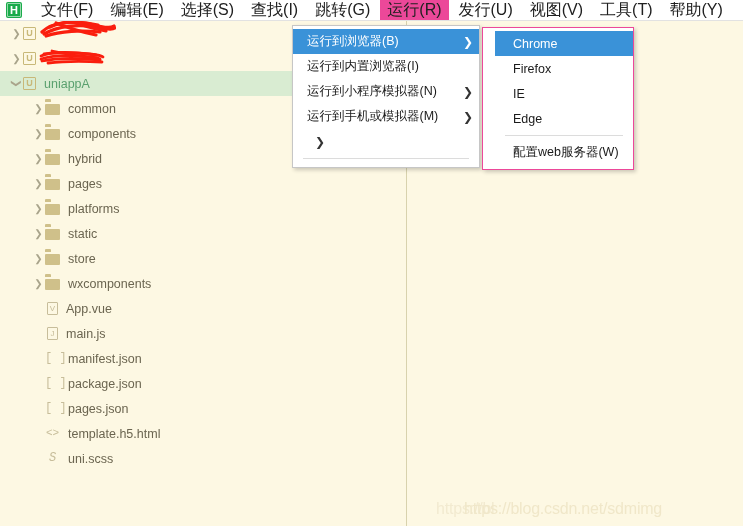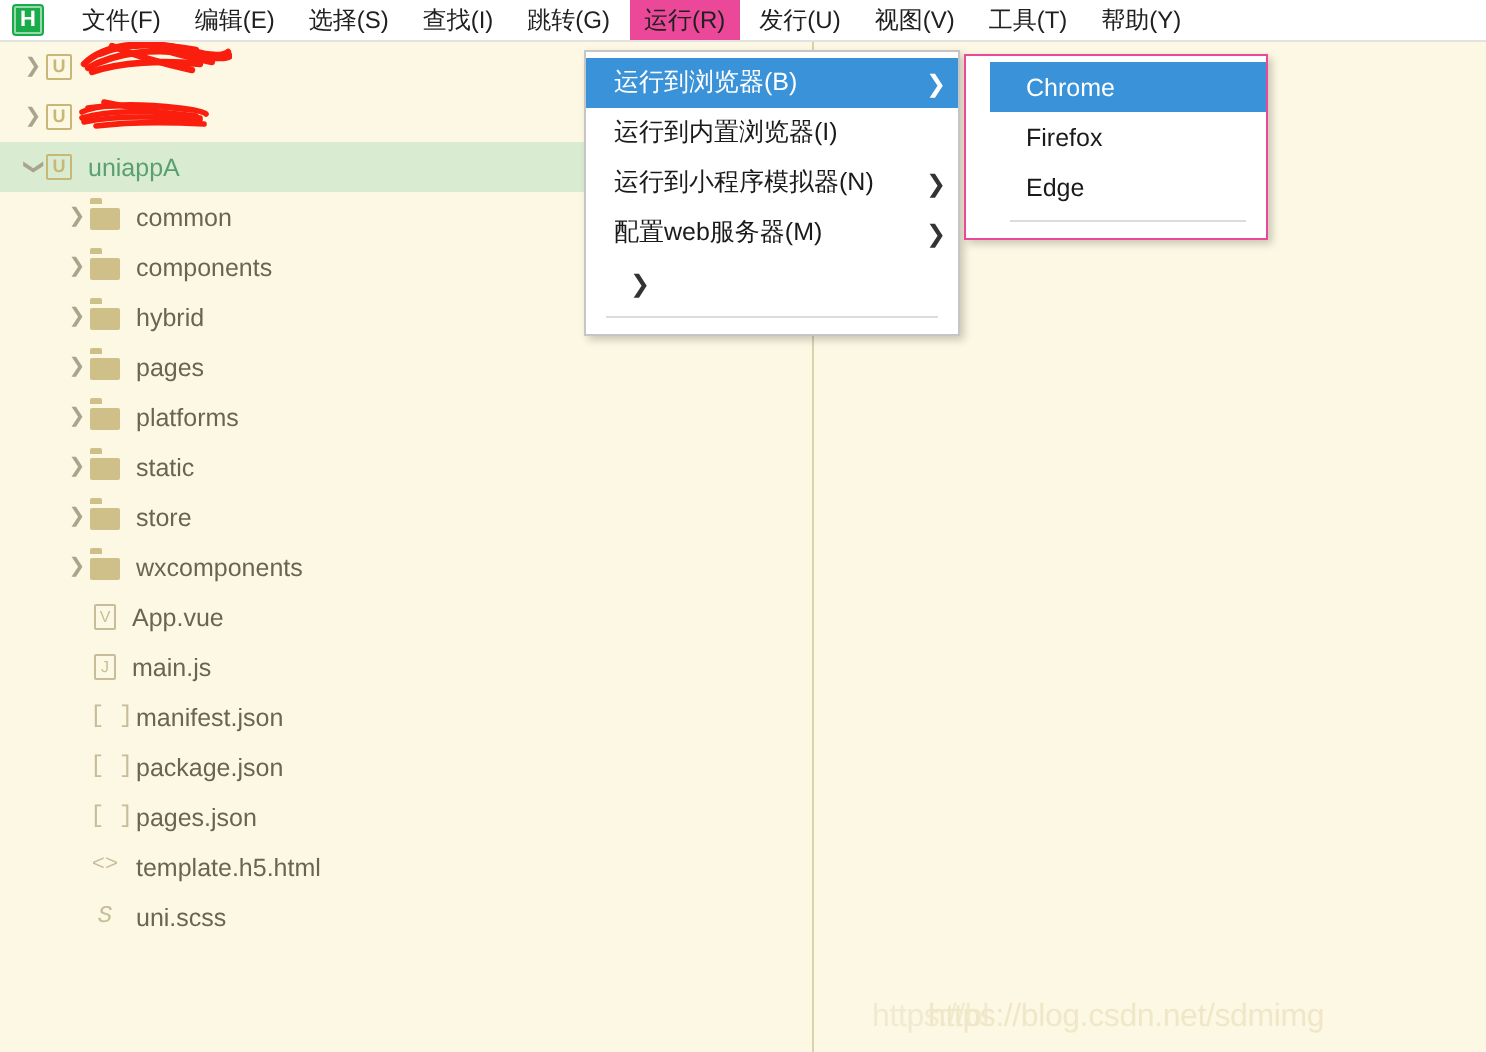--- a/index.html
+++ b/index.html
@@ -41,21 +41,21 @@
   }
   #app-logo::after {
     content: "";
     position: absolute;
     left: 1px; top: 1px; right: 1px; bottom: 1px;
     border: 1px solid rgba(255,255,255,0.55);
     border-radius: 1px;
     pointer-events: none;
   }
   .menubar-item {
-    font-size: 12px;
+    font-size: 16px;
     color: #202020;
     padding: 2px 7px;
     margin-right: 3px;
     line-height: 16px;
     white-space: nowrap;
     cursor: default;
   }
   .menubar-item.active {
     background: #ec4899;
   }
@@ -390,38 +390,44 @@
       <span class="arrow">❯</span>
     </div>
     <div class="mi">
       <span class="mi-label">运行到内置浏览器(I)</span>
     </div>
     <div class="mi">
       <span class="mi-label">运行到小程序模拟器(N)</span>
       <span class="arrow">❯</span>
     </div>
     <div class="mi">
-      <span class="mi-label">配置web服务器(M)</span>
+      <span class="mi-label">运行到手机或模拟器(M)</span>
       <span class="arrow">❯</span>
     </div>
     <div class="mi">
       <span class="arrow">❯</span>
     </div>
     <div class="menu-sep"></div>
   </div>
 
 <div id="submenu">
     <div class="mi hl">
       <span class="mi-label">Chrome</span>
     </div>
     <div class="mi">
       <span class="mi-label">Firefox</span>
     </div>
     <div class="mi">
+      <span class="mi-label">IE</span>
+    </div>
+    <div class="mi">
       <span class="mi-label">Edge</span>
     </div>
     <div class="menu-sep"></div>
+    <div class="mi">
+      <span class="mi-label">配置web服务器(W)</span>
+    </div>
   </div>
 
 <div id="watermark">
   <span>https://bl</span>
   <span class="wm2">https://blog.csdn.net/sdmimg</span>
 </div>
 
 </body></html>

